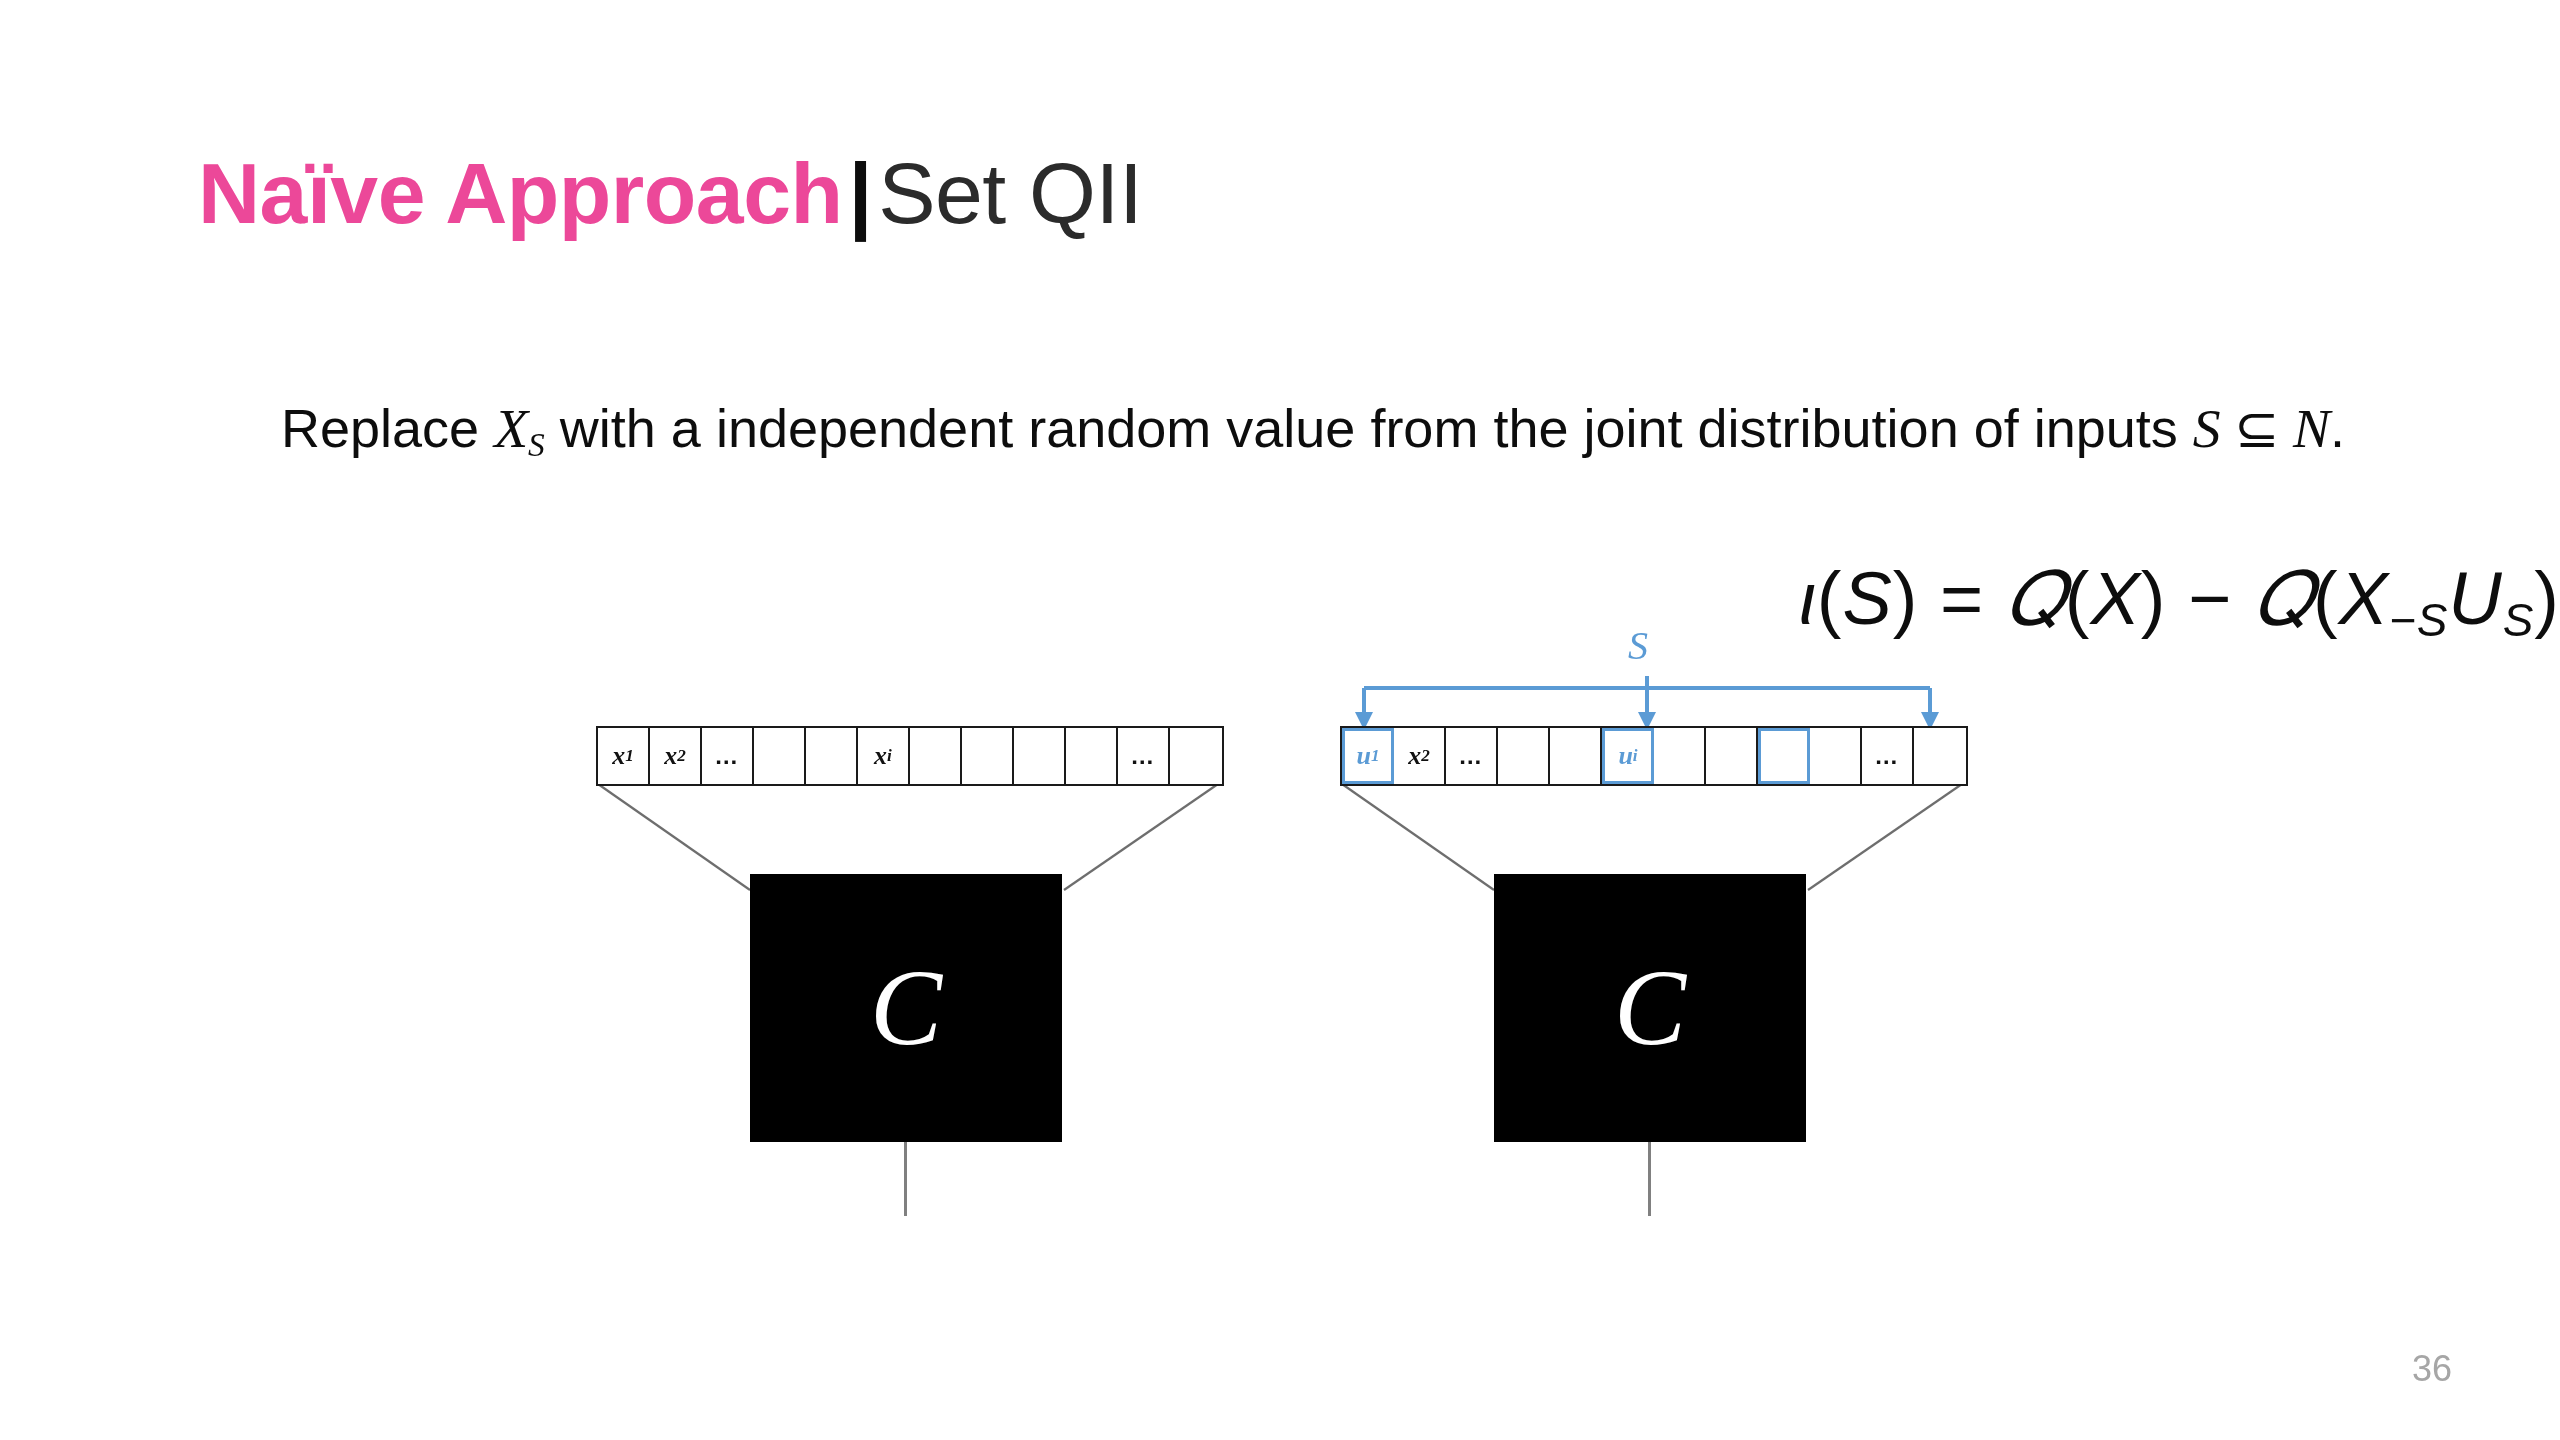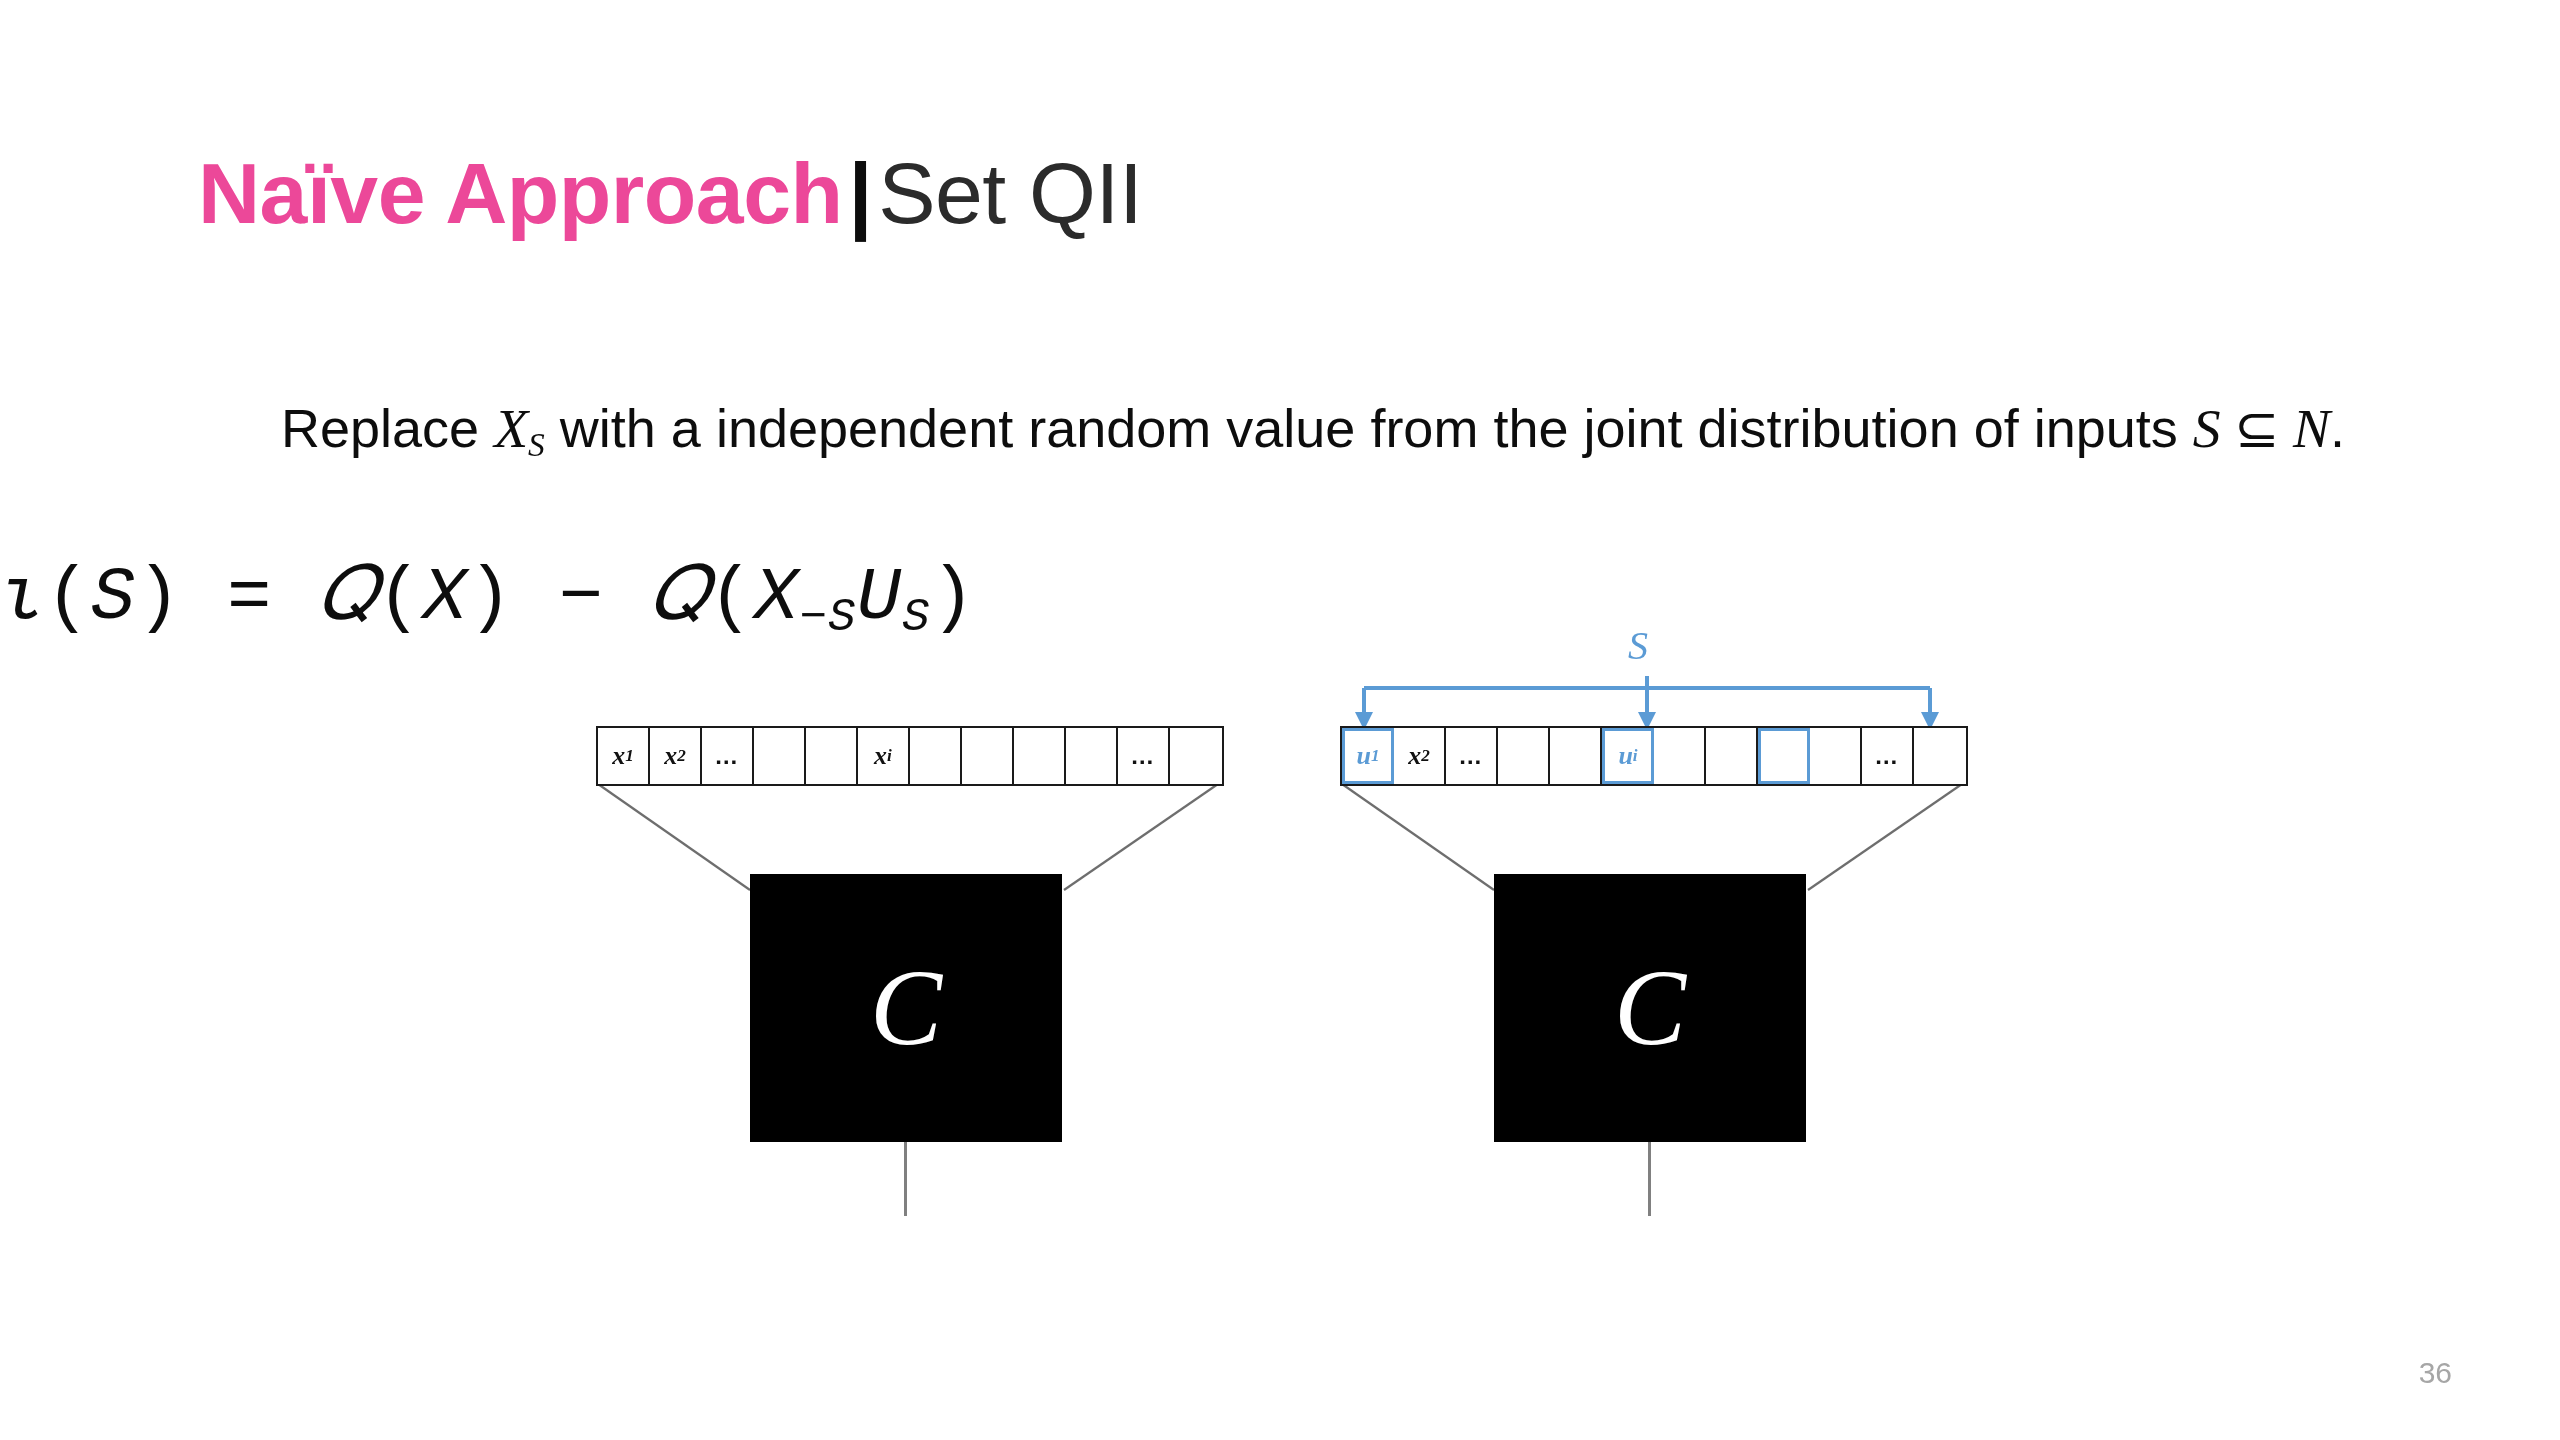--- a/index.html
+++ b/index.html
@@ -67,22 +67,22 @@
     font-family: "Liberation Serif", serif;
     font-style: normal;
   }
 
   
   #formula {
     position: absolute;
     left: 0;
     top: 556px;
     width: 2560px;
-    text-align: left;
-    font-family: Liberation Mono, monospace;
+    text-align: right;
+    font-family: Liberation Sans, sans-serif;
     font-style: italic;
     font-size: 74px;
     color: #0d0d0d;
     letter-spacing: 1px;
   }
   #formula .eq, #formula .minus, #formula .paren {
     font-style: normal;
   }
   #formula .fsub {
     font-size: 0.62em;
@@ -173,21 +173,21 @@
     font-style: italic;
     font-size: 40px;
     color: #5B9BD5;
   }
 
   
   #slide-number {
     position: absolute;
     right: 108px;
     bottom: 50px;
-    font-size: 30px;
+    font-size: 36px;
     color: #a6a6a6;
   }
 </style>
 </head>
 <body>
 
 <div id="slide-title">
   <span class="title-main">Naïve Approach</span><span class="title-bar">|</span><span class="title-sub">Set QII</span>
 </div>
 

